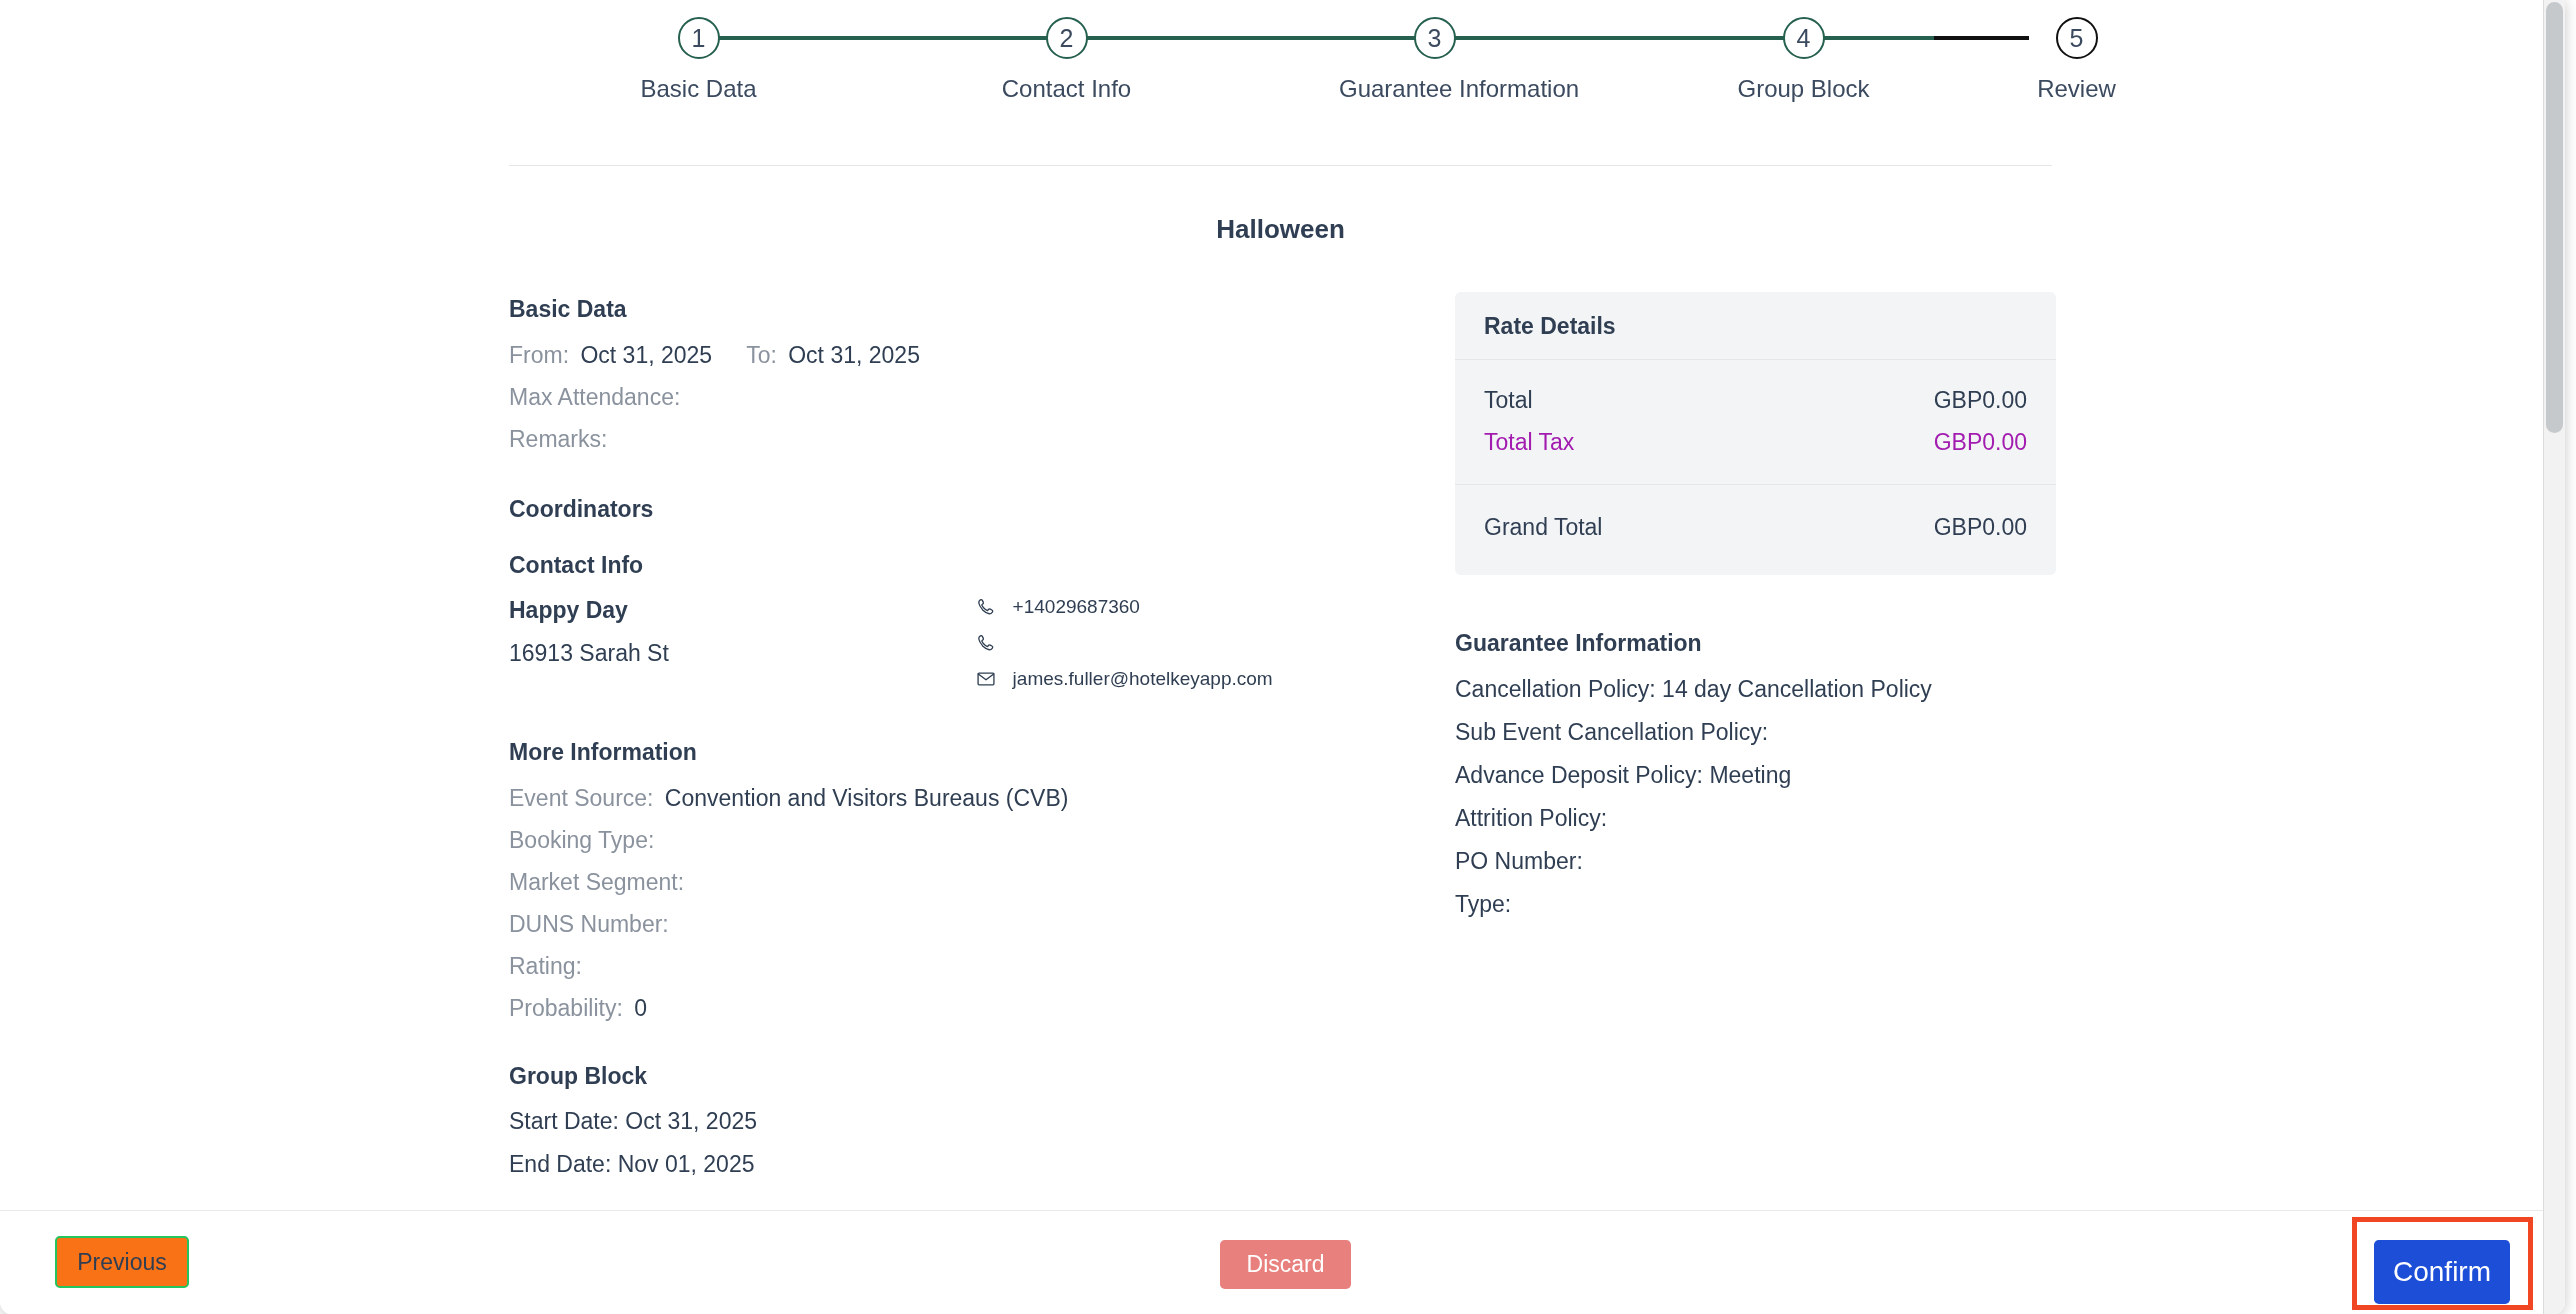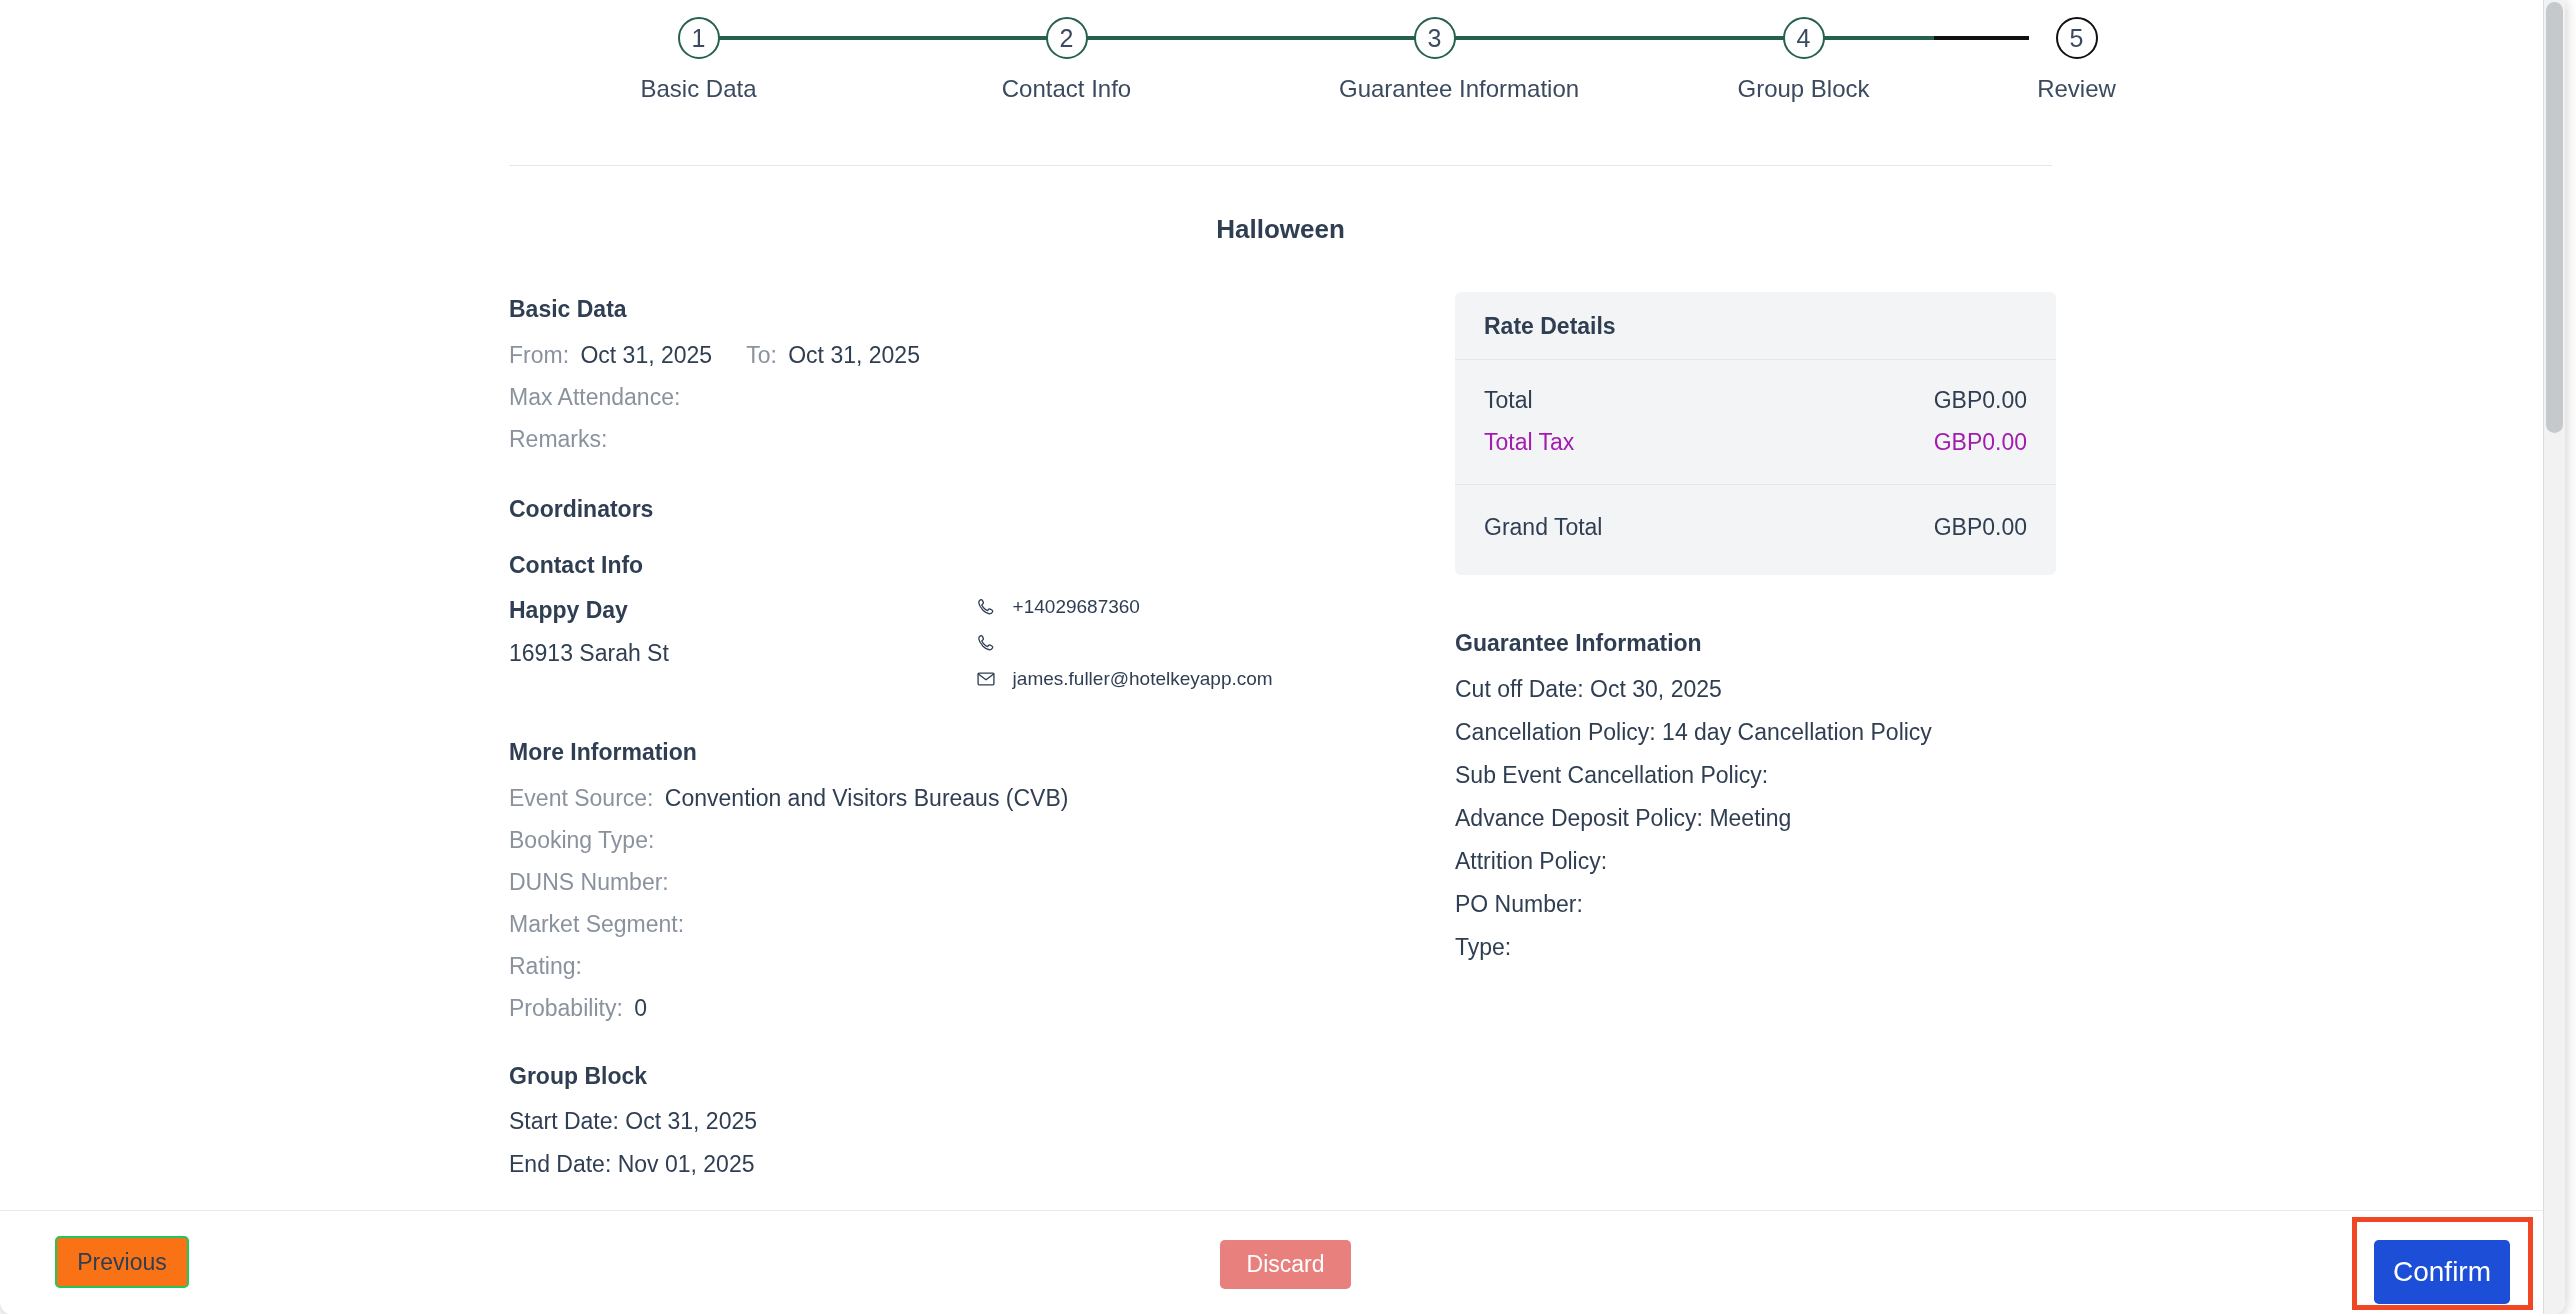--- a/index.html
+++ b/index.html
@@ -414,24 +414,24 @@
 
       <div class="sec-head spaced" style="margin-top:36px;">More Information</div>
 
       <div class="kv-row">
         <span class="kv-label">Event Source:</span><span class="kv-value">Convention and Visitors Bureaus (CVB)</span>
       </div>
       <div class="kv-row">
         <span class="kv-label">Booking Type:</span><span class="kv-value"></span>
       </div>
       <div class="kv-row">
+        <span class="kv-label">Market Segment:</span><span class="kv-value"></span>
+      </div>
+      <div class="kv-row">
         <span class="kv-label">DUNS Number:</span><span class="kv-value"></span>
-      </div>
-      <div class="kv-row">
-        <span class="kv-label">Market Segment:</span><span class="kv-value"></span>
       </div>
       <div class="kv-row">
         <span class="kv-label">Rating:</span><span class="kv-value"></span>
       </div>
       <div class="kv-row">
         <span class="kv-label">Probability:</span><span class="kv-value">0</span>
       </div>
 
       <div class="sec-head spaced" style="margin-top:34px;">Group Block</div>
       <div class="plain-row">Start Date: Oct 31, 2025</div>
@@ -455,21 +455,20 @@
         <div class="rate-card-foot">
           <div class="rate-row bold">
             <span>Grand Total</span>
             <span>GBP0.00</span>
           </div>
         </div>
       </div>
 
       <div class="guarantee-block">
         <div class="sec-head">Guarantee Information</div>
-        <div class="plain-row">Cut off Date: Oct 30, 2025</div>
         <div class="plain-row">Cancellation Policy: 14 day Cancellation Policy</div>
         <div class="plain-row">Sub Event Cancellation Policy:</div>
         <div class="plain-row">Advance Deposit Policy: Meeting</div>
         <div class="plain-row">Attrition Policy:</div>
         <div class="plain-row">PO Number:</div>
         <div class="plain-row">Type:</div>
       </div>
     </div>
 
   </div>

